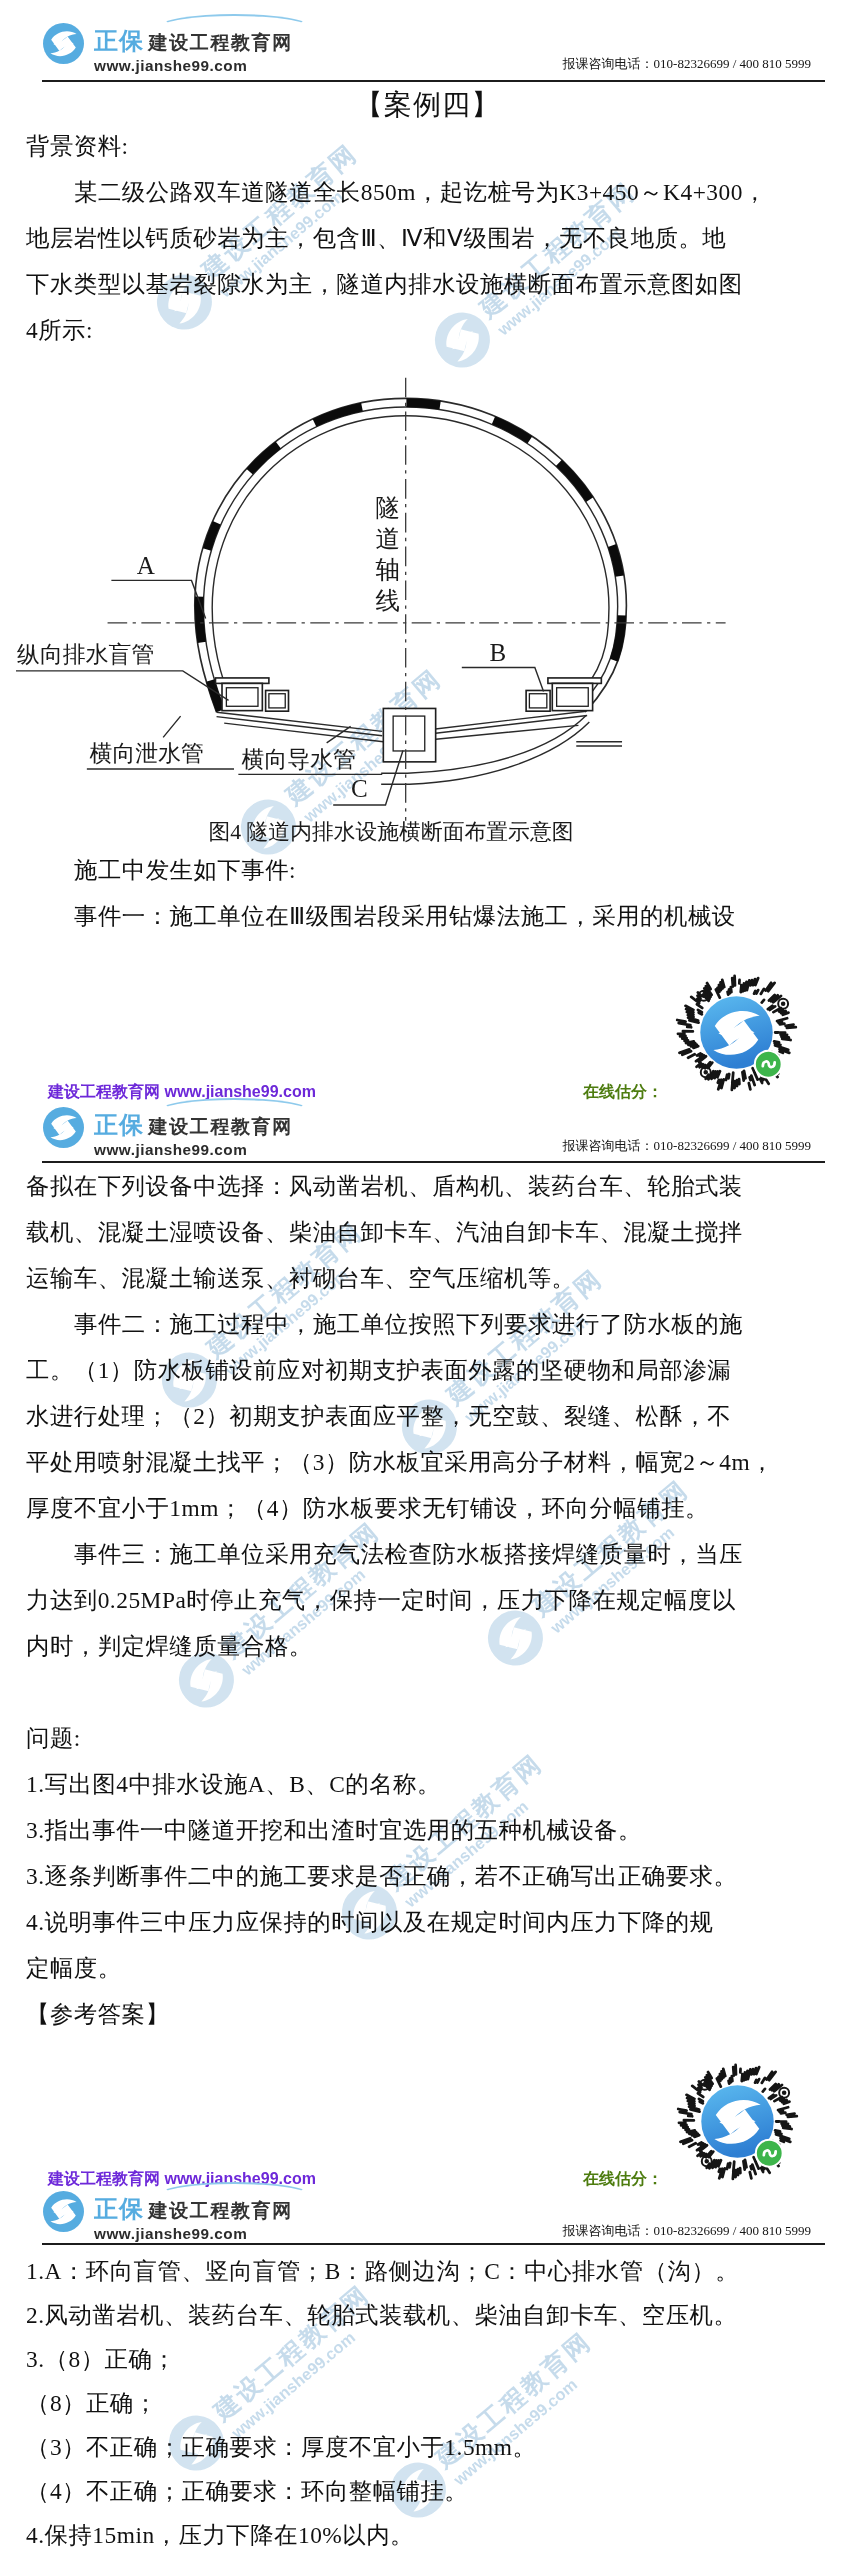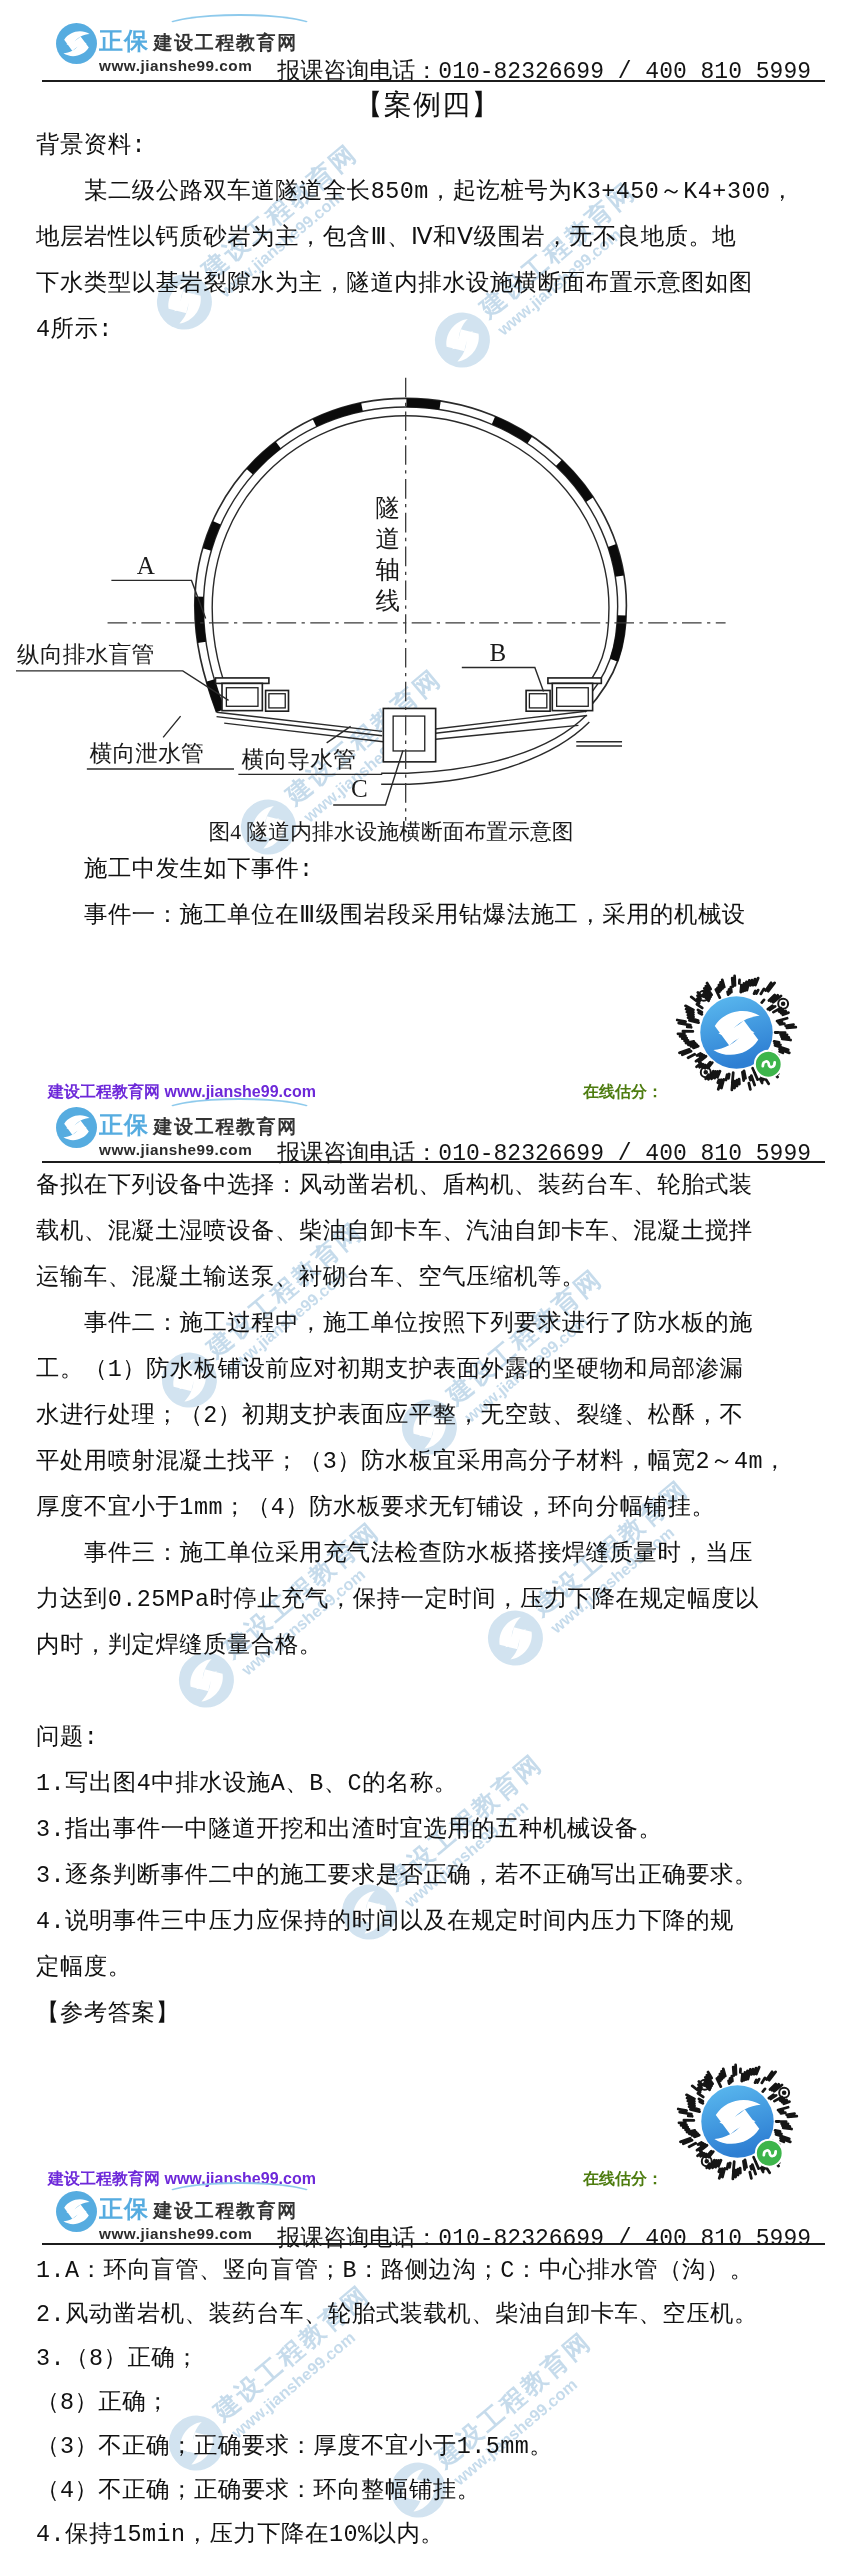--- a/index.html
+++ b/index.html
@@ -1,37 +1,37 @@
 <!DOCTYPE html>
 <html style="font-size:8.7px"><head>
 <meta charset="utf-8">
 <style>
   html,body{margin:0;padding:0;background:#ffffff;}
   #page{position:relative;width:865px;height:2576px;background:#fff;overflow:hidden;
         font-family:"Liberation Serif",serif;color:#111;}
 
   
-  .block{position:absolute;left:36px;width:788px;font-family:Liberation Mono, monospace;}
+  .block{position:absolute;left:26px;width:788px;}
   .line{height:46px;line-height:46px;font-size:23.4px;letter-spacing:0.5px;white-space:nowrap;}
   .ans .line{height:44px;line-height:44px;}
   .ind{padding-left:48px;}
 
   
-  .logo{position:absolute;left:56px;display:flex;gap:2px;align-items:flex-start;}
+  .logo{position:absolute;left:43px;display:flex;gap:10px;align-items:flex-start;}
   .logo-icon{flex:0 0 auto;}
   .logo-txt{position:relative;padding-top:2.2px;}
   .logo-arc{position:absolute;left:65px;top:-8.7px;width:147px;height:22px;
             border:2.2px solid transparent;border-top:2.2px solid #8ecaec;border-radius:50%;}
   .logo-row{display:flex;align-items:baseline;gap:4.4px;font-family:"Liberation Sans",sans-serif;}
   .zb{font-weight:700;font-size:24px;color:#56ace0;letter-spacing:1.1px;}
   .jsw{font-weight:700;font-size:19px;color:#333;letter-spacing:1.6px;}
   .logo-url{font-family:"Liberation Sans",sans-serif;font-weight:700;font-size:15.3px;
             color:#2b2b2b;letter-spacing:0.5px;margin-top:2.2px;}
-  .phone{position:absolute;right:54px;font-family:Liberation Mono, monospace;
-         font-size:23px;color:#141414;white-space:nowrap;}
+  .phone{position:absolute;right:54px;font-family:Liberation Serif, serif;
+         font-size:13px;color:#141414;white-space:nowrap;}
   .rule{position:absolute;left:42px;width:783px;height:1.6px;background:#1c1c1c;}
 
   .title{position:absolute;left:36px;width:783px;text-align:center;
          font-size:28px;letter-spacing:1.1px;height:34px;line-height:34px;}
 
   
   .foot-left{position:absolute;left:48px;font-family:"Liberation Sans",sans-serif;
              font-weight:700;font-size:16px;color:#6d28d9;white-space:nowrap;}
   .foot-score{position:absolute;left:583px;font-family:"Liberation Sans",sans-serif;
               font-weight:700;font-size:16px;color:#4d7c0f;white-space:nowrap;}

